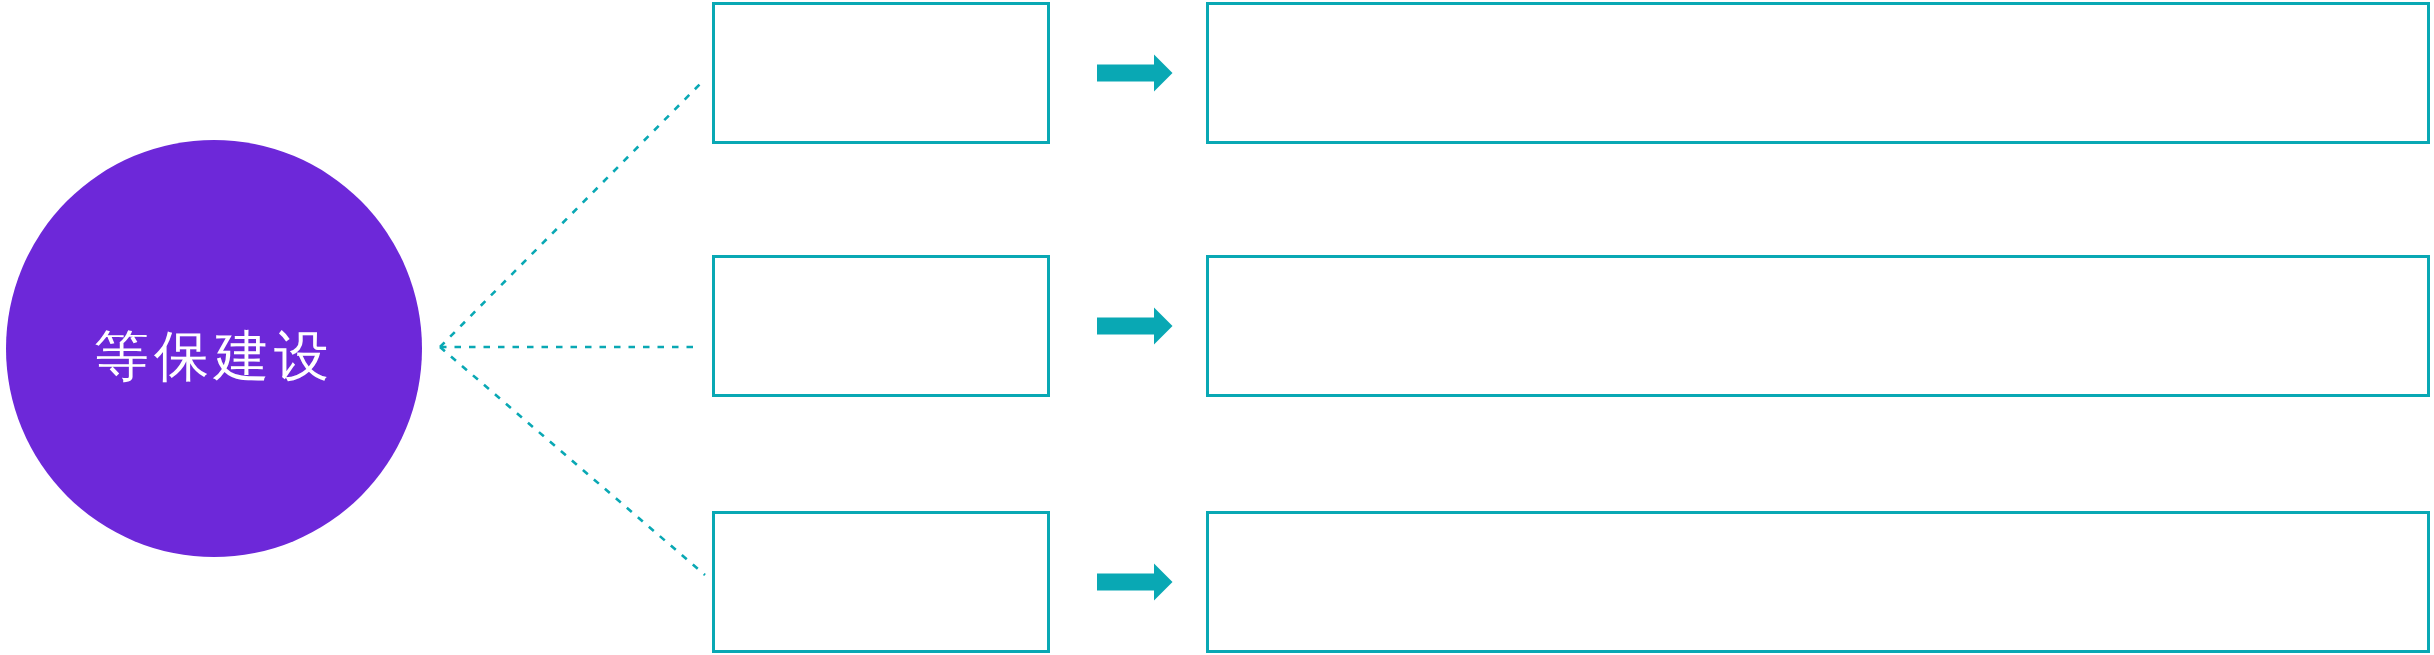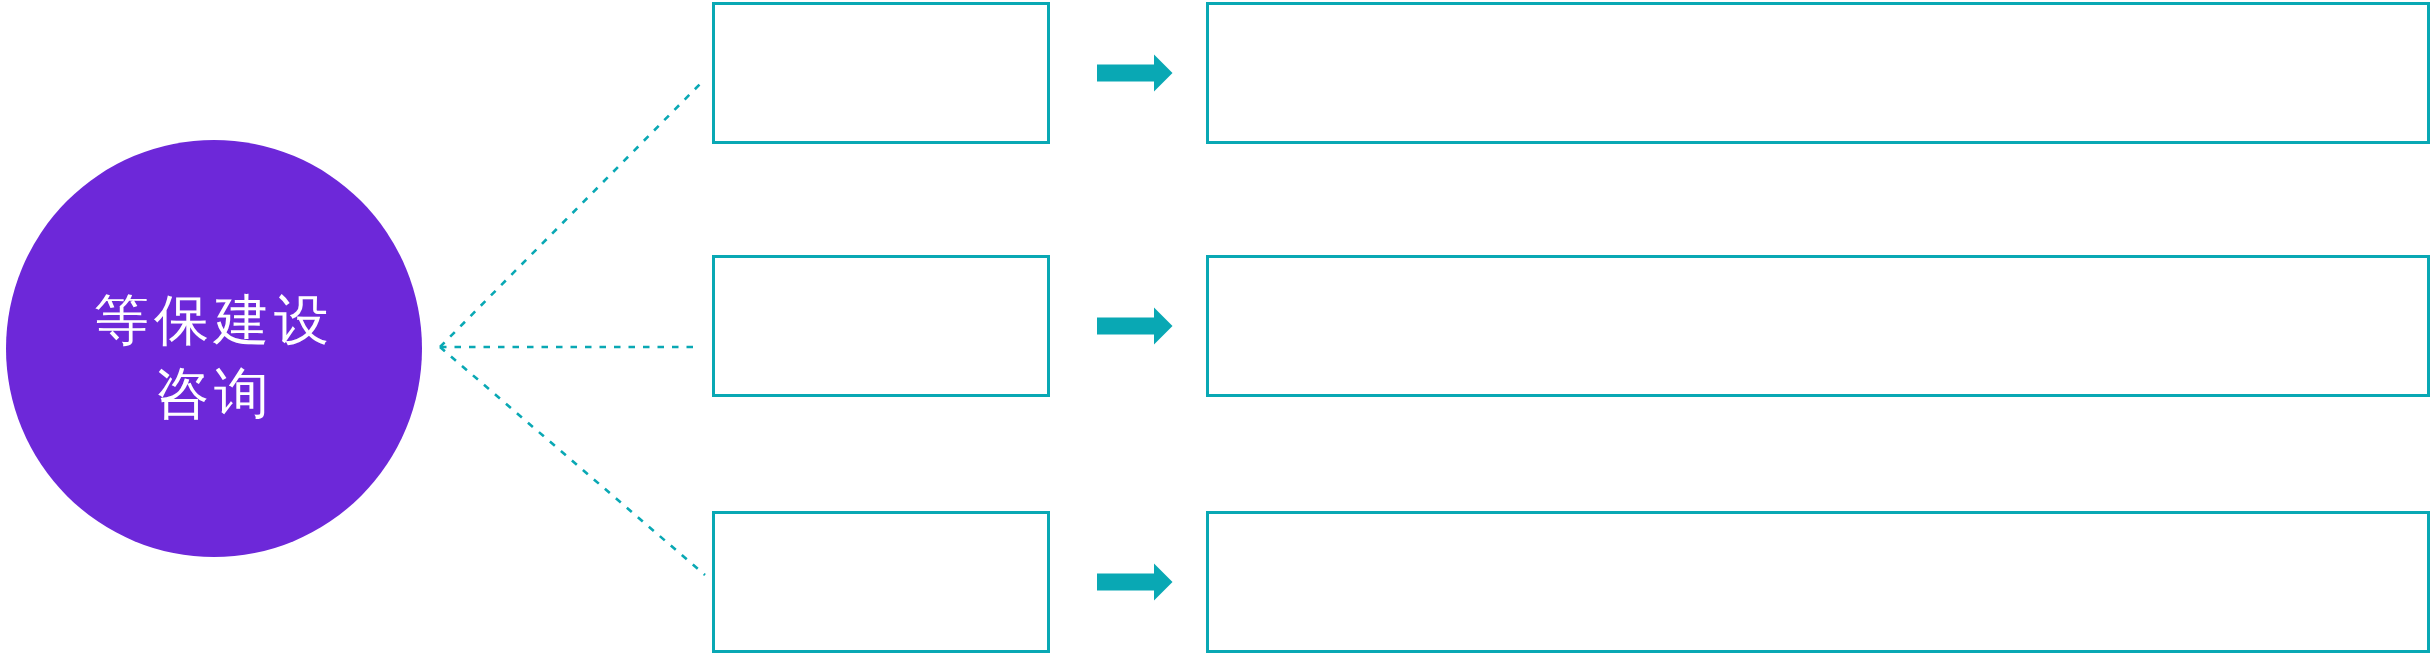--- a/index.html
+++ b/index.html
@@ -46,21 +46,20 @@
 
   <svg class="connectors" viewBox="0 0 2434 655" xmlns="http://www.w3.org/2000/svg" aria-hidden="true">
     <line x1="440" y1="347" x2="705" y2="79"></line>
     <line x1="440" y1="347" x2="701" y2="347"></line>
     <line x1="440" y1="347" x2="705" y2="575"></line>
   </svg>
 
   <div class="hub">
     <div class="hub-text">
       <div>等保建设</div>
-      <div>咨询</div>
     </div>
   </div>
 
   <div class="box box-small row1">
     <span></span>
   </div>
   <svg class="arrow arrow-r1" viewBox="0 0 76 38" xmlns="http://www.w3.org/2000/svg" aria-hidden="true">
     <polygon points="0,10.5 57,10.5 57,0.5 75.5,19 57,37.5 57,27.5 0,27.5"></polygon>
   </svg>
   <div class="box box-large row1">

